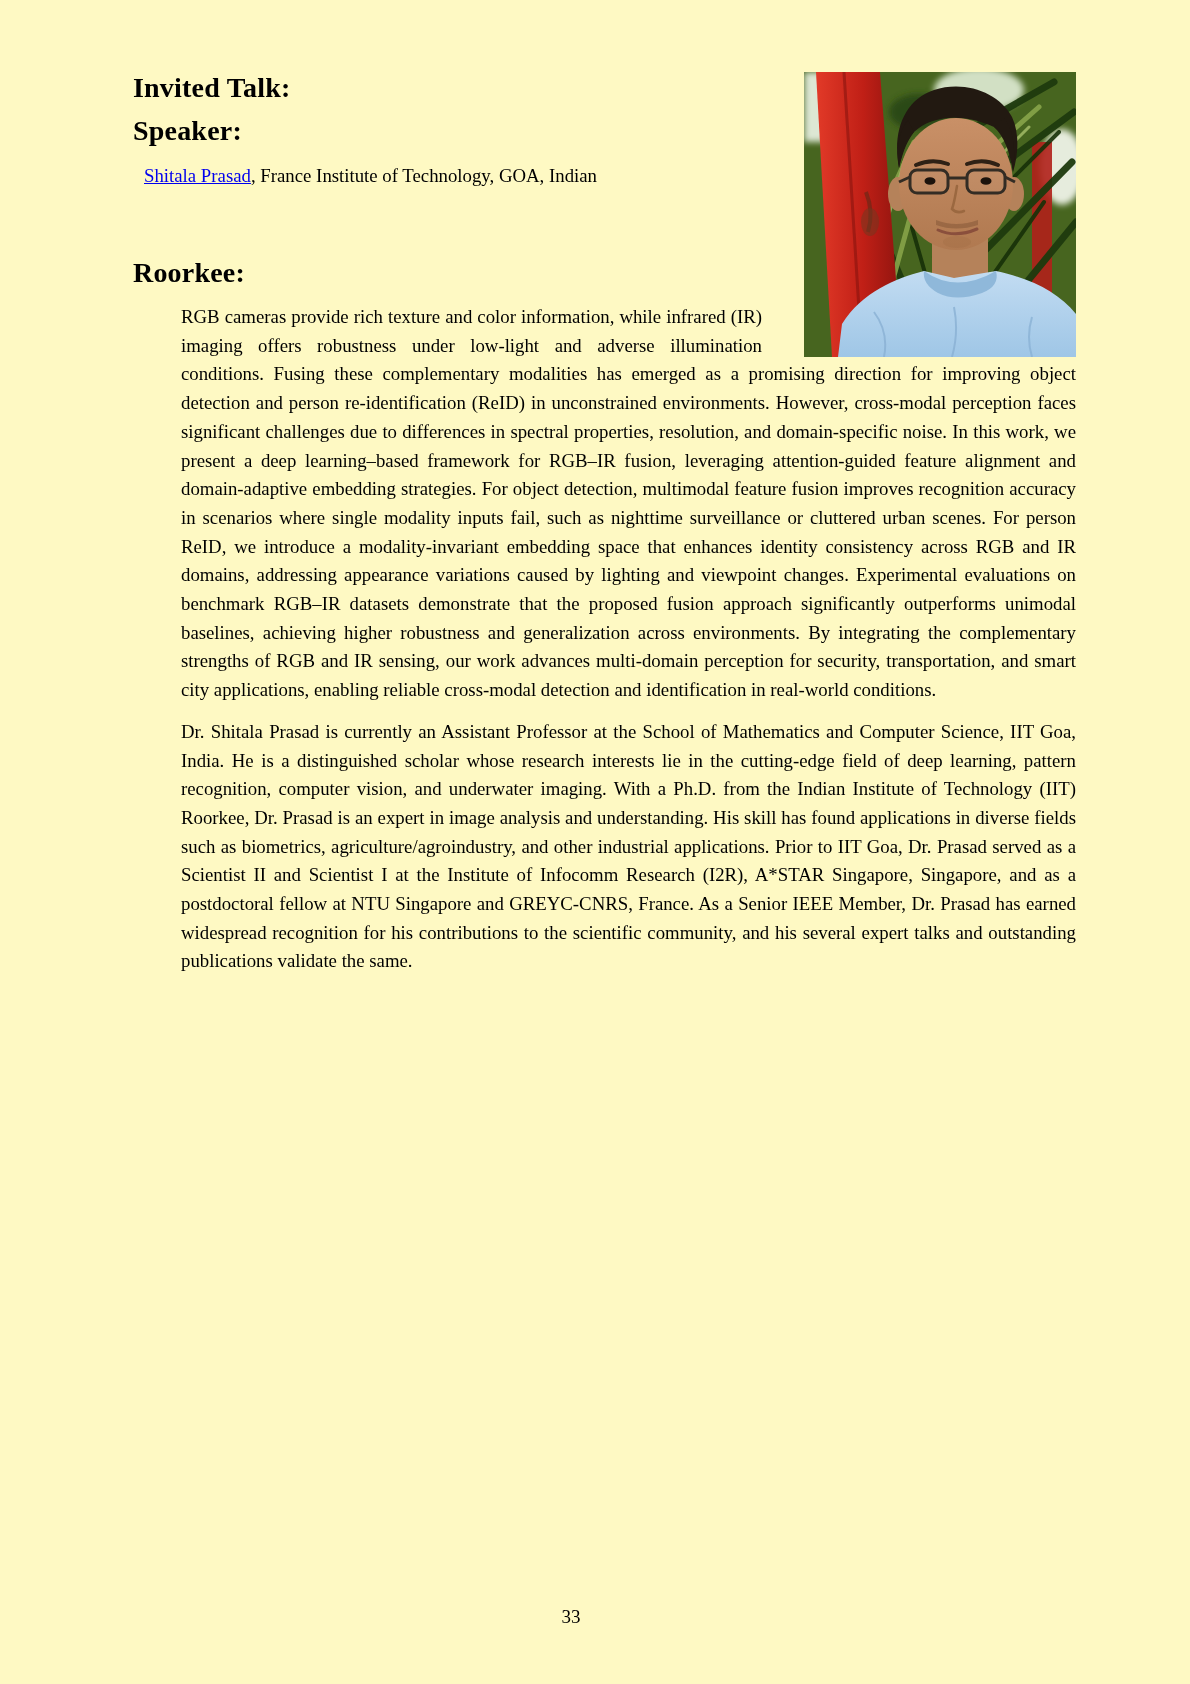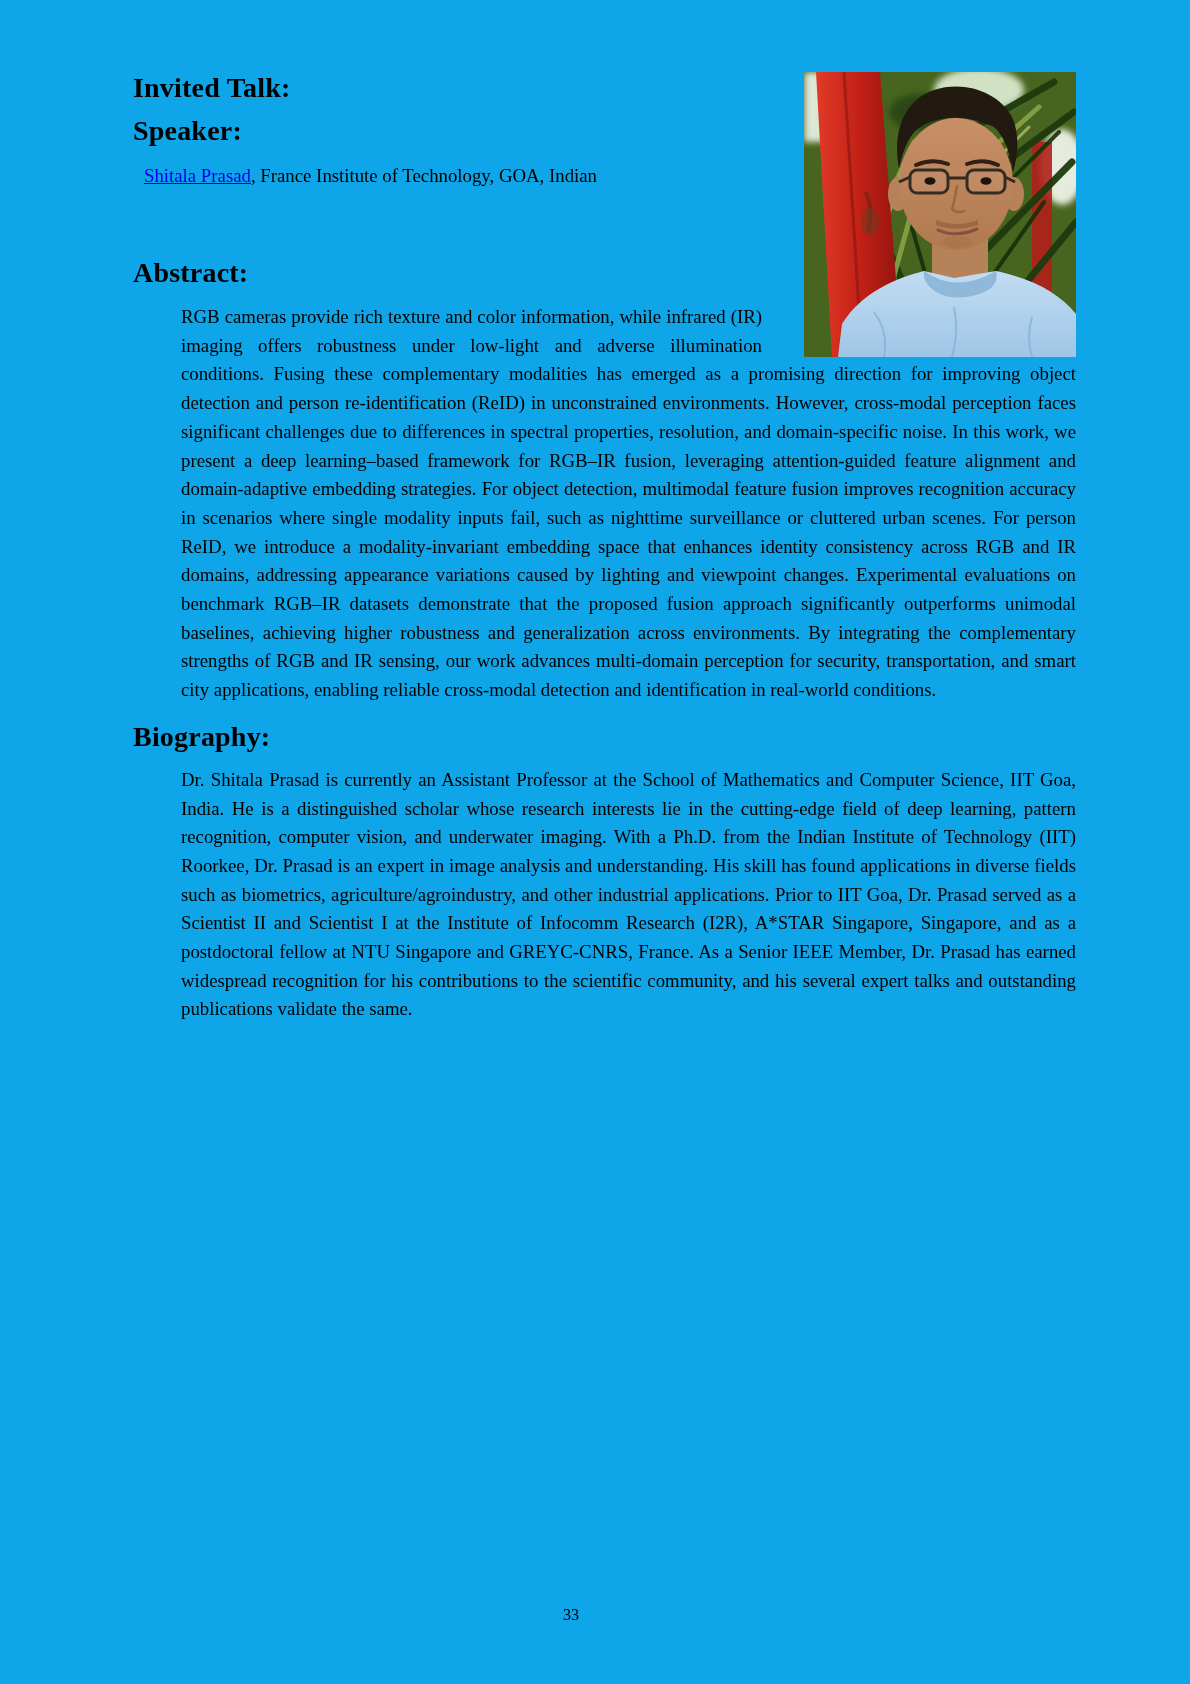--- a/index.html
+++ b/index.html
@@ -1,21 +1,21 @@
 <!DOCTYPE html>
 <html><head>
 <meta charset="utf-8">
 <style>
   * { margin: 0; padding: 0; box-sizing: border-box; }
   html, body { background: #ffffff; }
   .page {
     position: relative;
     width: 1190px;
     height: 1684px;
-    background: #0ea5e9;
+    background: #fef9c3;
     font-family: "Liberation Serif", "DejaVu Serif", serif;
     color: #000000;
     overflow: hidden;
   }
   .content {
     position: absolute;
     left: 133px;
     top: 72px;
     width: 943px;
   }
@@ -62,21 +62,21 @@
     margin-left: 48px;
   }
   .bio-h { margin-top: 16px; }
   .bio-p { margin-top: 13px; }
   .page-num {
     position: absolute;
     top: 1606px;
     left: 0;
     width: 1142px;
     text-align: center;
-    font-size: 16px;
+    font-size: 19px;
     font-family: "Liberation Serif", "DejaVu Serif", serif;
   }
 </style>
 </head>
 <body>
 
 <div class="page">
   <div class="content">
 
     <div class="photo-float">
@@ -180,22 +180,21 @@
           <ellipse cx="153" cy="170" rx="14" ry="6" fill="#a06c44" opacity="0.35"></ellipse>
         </g>
       </svg>
     </div>
 
     <h2 class="sec">Invited Talk:</h2>
 
     <h2 class="sec speaker-h">Speaker:</h2>
     <p class="speaker-p"><a class="speaker-link">Shitala Prasad</a><span>, France Institute of Technology, GOA, Indian</span></p>
 
-    <h2 class="sec abstract-h">Abstract:</h2>
+    <h2 class="sec abstract-h">Roorkee:</h2>
     <p class="body-p">RGB cameras provide rich texture and color information, while infrared (IR) imaging offers robustness under low-light and adverse illumination conditions. Fusing these complementary modalities has emerged as a promising direction for improving object detection and person re-identification (ReID) in unconstrained environments. However, cross-modal perception faces significant challenges due to differences in spectral properties, resolution, and domain-specific noise. In this work, we present a deep learning–based framework for RGB–IR fusion, leveraging attention-guided feature alignment and domain-adaptive embedding strategies. For object detection, multimodal feature fusion improves recognition accuracy in scenarios where single modality inputs fail, such as nighttime surveillance or cluttered urban scenes. For person ReID, we introduce a modality-invariant embedding space that enhances identity consistency across RGB and IR domains, addressing appearance variations caused by lighting and viewpoint changes. Experimental evaluations on benchmark RGB–IR datasets demonstrate that the proposed fusion approach significantly outperforms unimodal baselines, achieving higher robustness and generalization across environments. By integrating the complementary strengths of RGB and IR sensing, our work advances multi-domain perception for security, transportation, and smart city applications, enabling reliable cross-modal detection and identification in real-world conditions.</p>
 
-    <h2 class="sec bio-h">Biography:</h2>
     <p class="body-p bio-p">Dr. Shitala Prasad is currently an Assistant Professor at the School of Mathematics and Computer Science, IIT Goa, India. He is a distinguished scholar whose research interests lie in the cutting-edge field of deep learning, pattern recognition, computer vision, and underwater imaging. With a Ph.D. from the Indian Institute of Technology (IIT) Roorkee, Dr. Prasad is an expert in image analysis and understanding. His skill has found applications in diverse fields such as biometrics, agriculture/agroindustry, and other industrial applications. Prior to IIT Goa, Dr. Prasad served as a Scientist II and Scientist I at the Institute of Infocomm Research (I2R), A*STAR Singapore, Singapore, and as a postdoctoral fellow at NTU Singapore and GREYC-CNRS, France. As a Senior IEEE Member, Dr. Prasad has earned widespread recognition for his contributions to the scientific community, and his several expert talks and outstanding publications validate the same.</p>
 
   </div>
 
   <div class="page-num">33</div>
 </div>
 
 </body></html>

